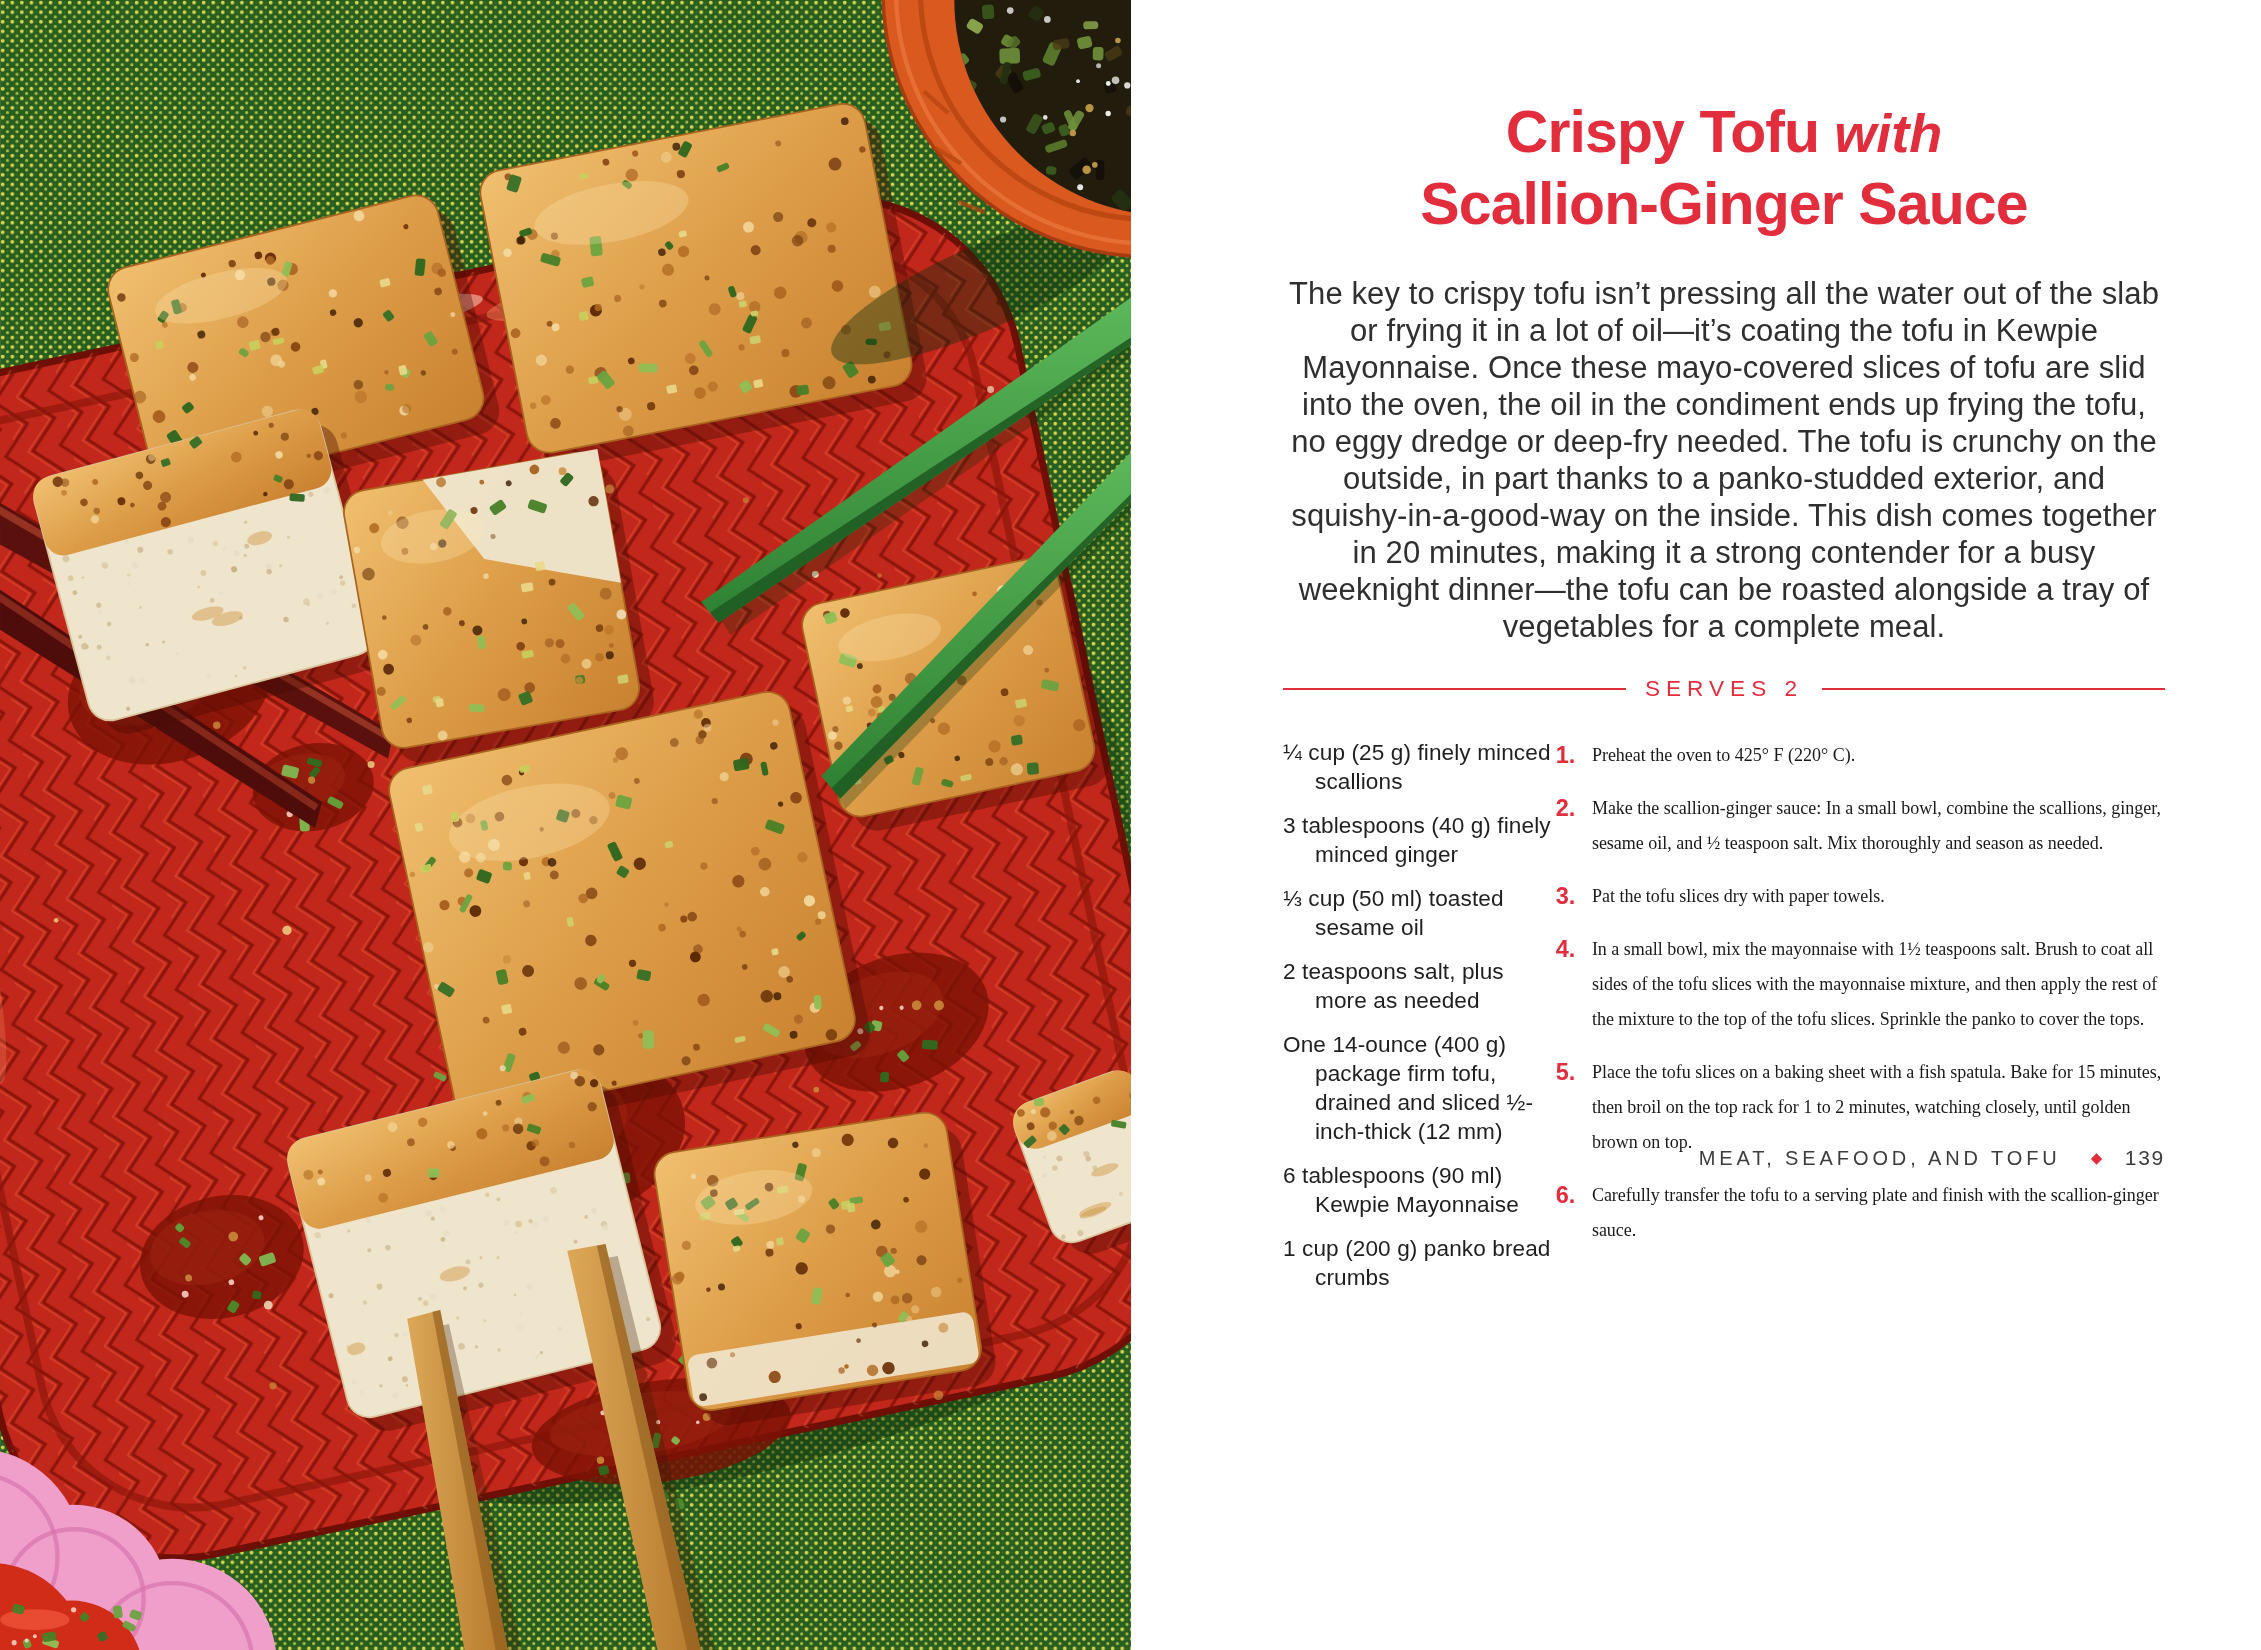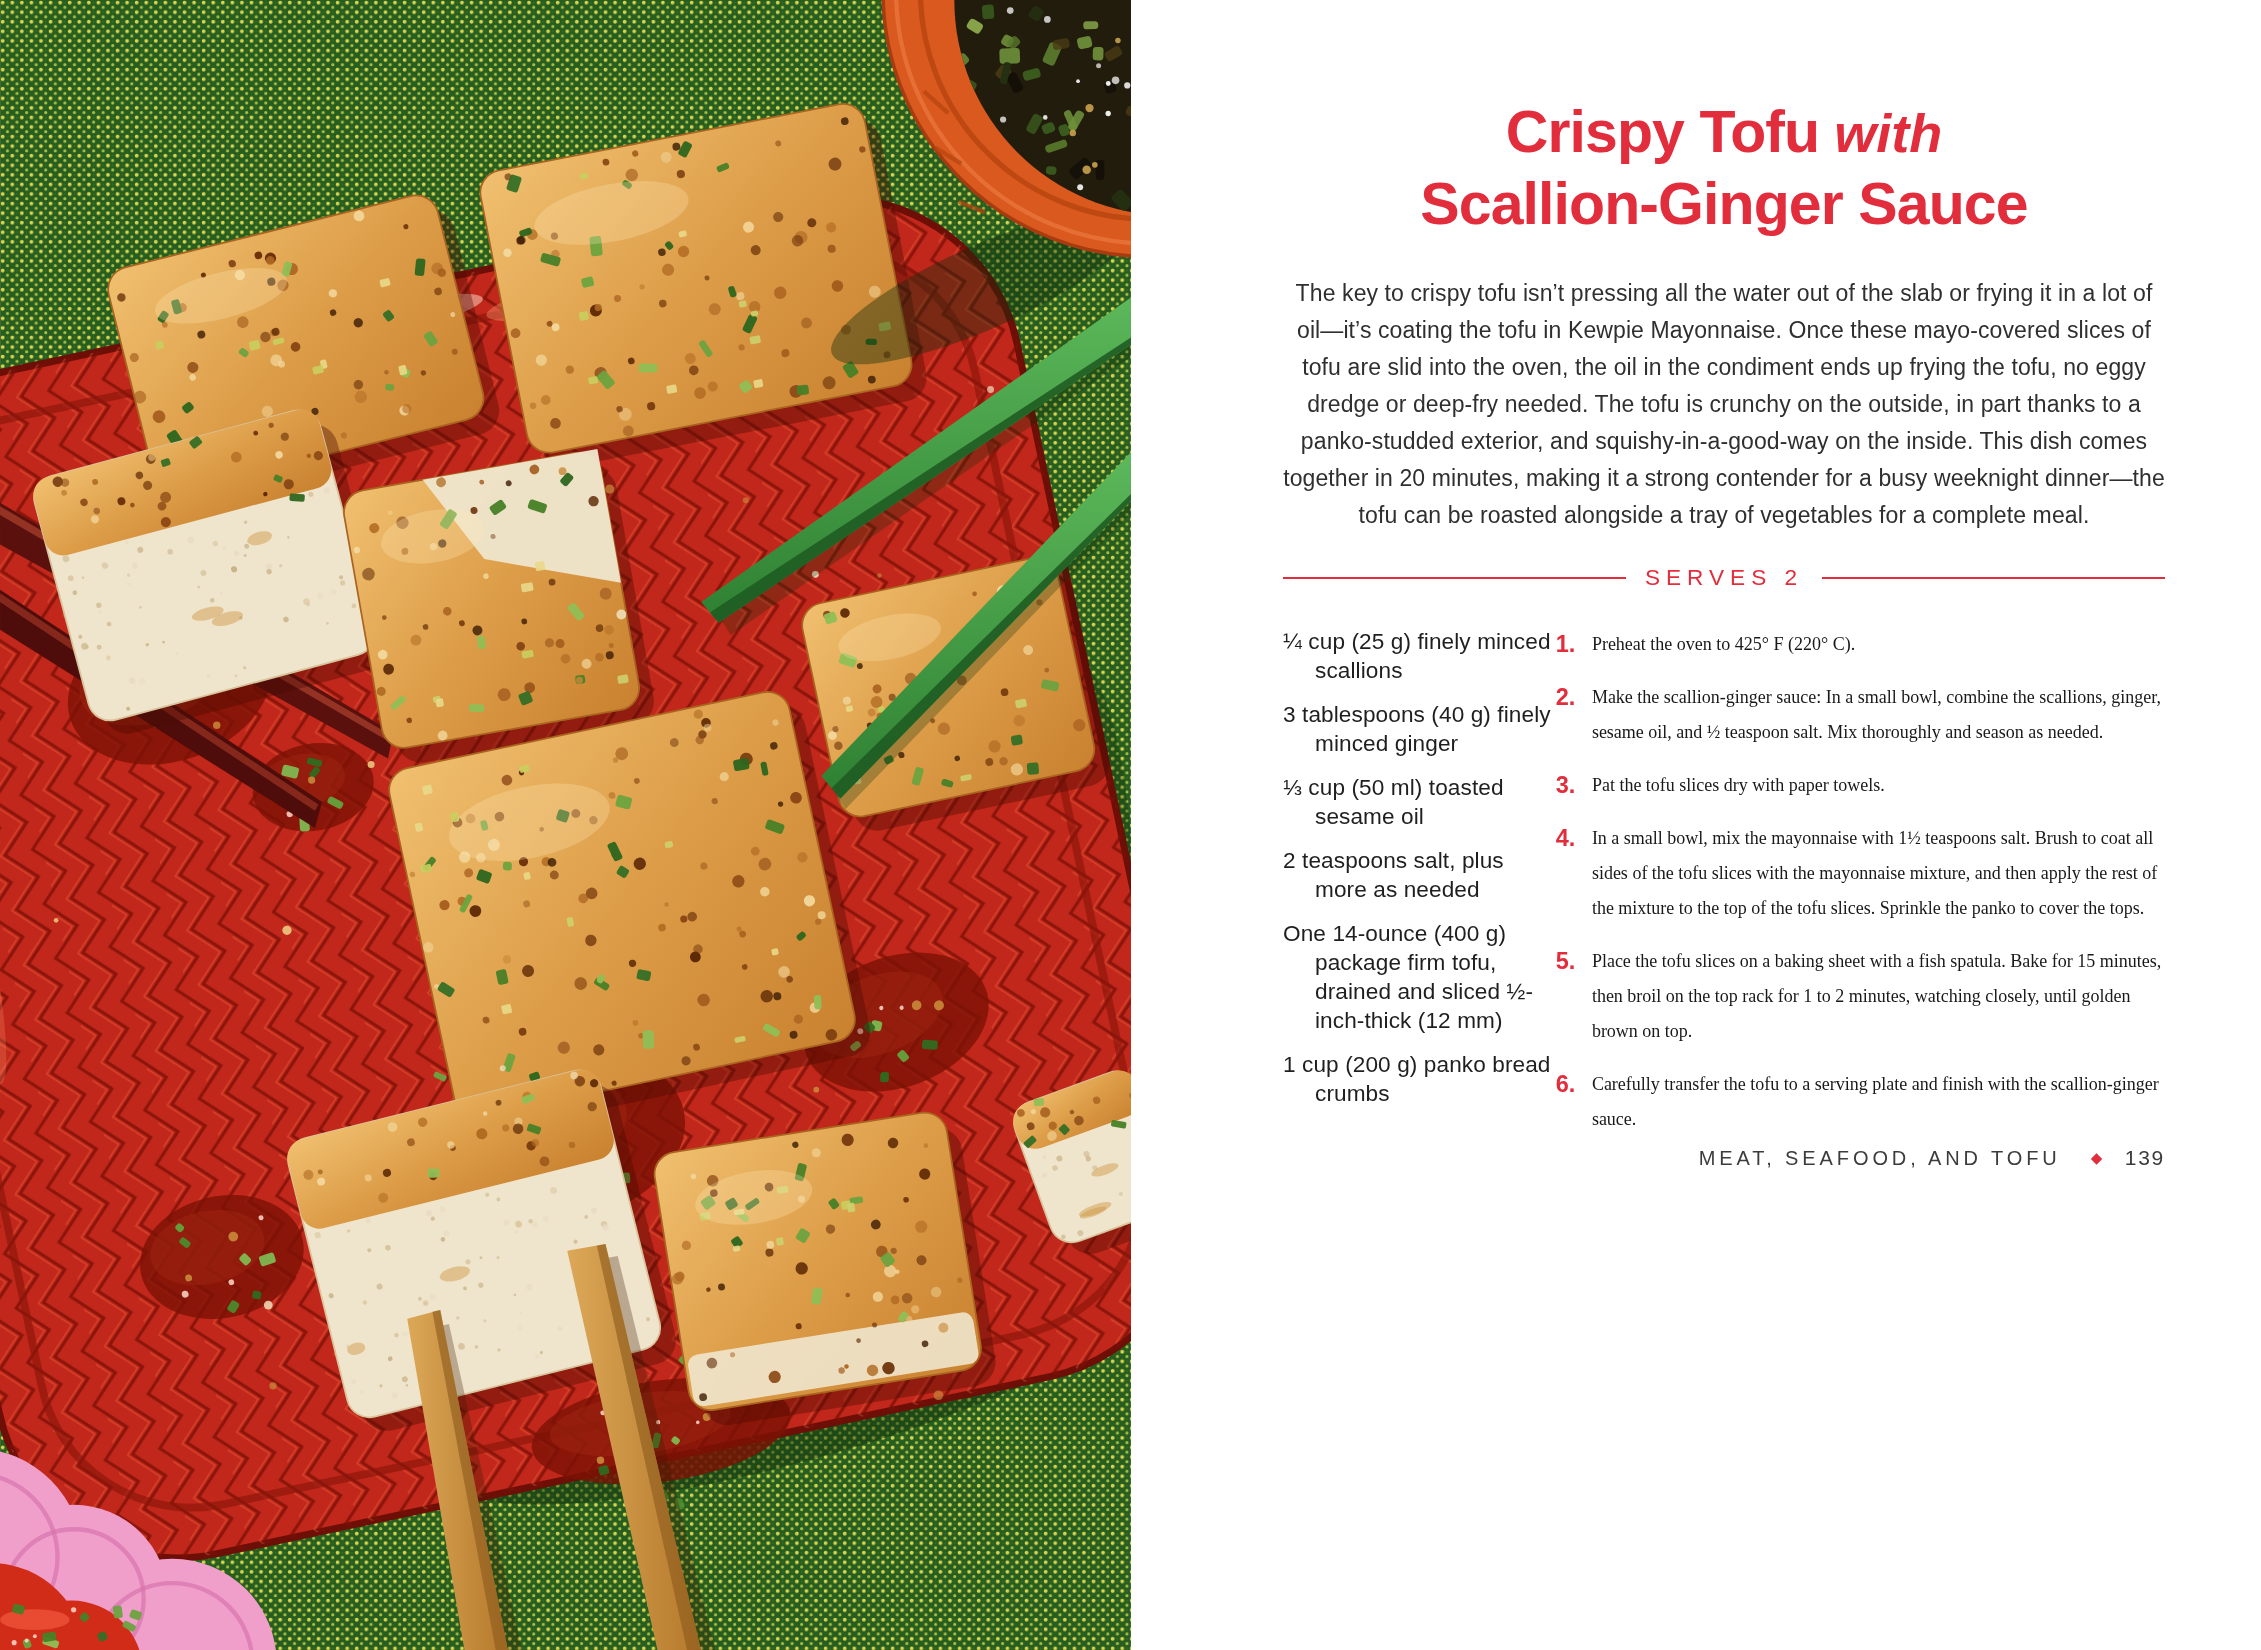--- a/index.html
+++ b/index.html
@@ -13,21 +13,21 @@
   
   .page{position:absolute;left:1131px;top:0;width:1131px;height:1215px;background:#ffffff;}
   .content{padding:97px 97px 0 152px;}
   .title{
     text-align:center;color:#e22d3d;font-weight:bold;
     font-size:59px;line-height:71px;letter-spacing:-0.9px;margin:0;
   }
   .title .with-italic{font-style:italic;font-weight:600;font-size:54px;letter-spacing:0;}
   .intro{
     margin:35px auto 0 auto;max-width:884px;text-align:center;
-    font-size:23px;line-height:37px;color:#2f2f2f;letter-spacing:0.1px;
+    font-size:31px;line-height:37px;color:#2f2f2f;letter-spacing:0.1px;
   }
   .serves-row{display:flex;align-items:center;margin-top:31px;}
   .serves-row .rule{flex:1;height:2.6px;background:#e22d3d;}
   .serves-label{
     color:#e22d3d;font-weight:normal;font-size:22.6px;letter-spacing:6px;
     padding:0 19px;white-space:nowrap;
   }
   .cols{display:flex;margin-top:36px;}
   .ingredients{width:271px;flex:0 0 271px;}
   .ingredient{
@@ -1098,20 +1098,21 @@
       <div class="rule"></div>
     </div>
 
     <div class="cols">
       <div class="ingredients" id="ingredients">
           <p class="ingredient">¼ cup (25 g) finely minced scallions</p>
           <p class="ingredient">3 tablespoons (40 g) finely minced ginger</p>
           <p class="ingredient">⅓ cup (50 ml) toasted sesame oil</p>
           <p class="ingredient">2 teaspoons salt, plus more as needed</p>
           <p class="ingredient">One 14-ounce (400 g) package firm tofu, drained and sliced ½-inch-thick (12 mm)</p>
+          <p class="ingredient">6 tablespoons (90 ml) Kewpie Mayonnaise</p>
           <p class="ingredient">1 cup (200 g) panko bread crumbs</p>
         </div>
       <div class="steps" id="steps">
           <div class="step">
             <div class="step-num">1.</div>
             <div class="step-text">Preheat the oven to 425° F (220° C).</div>
           </div>
           <div class="step">
             <div class="step-num">2.</div>
             <div class="step-text">Make the scallion-ginger sauce: In a small bowl, combine the scallions, ginger, sesame oil, and ½ teaspoon salt. Mix thoroughly and season as needed.</div>

